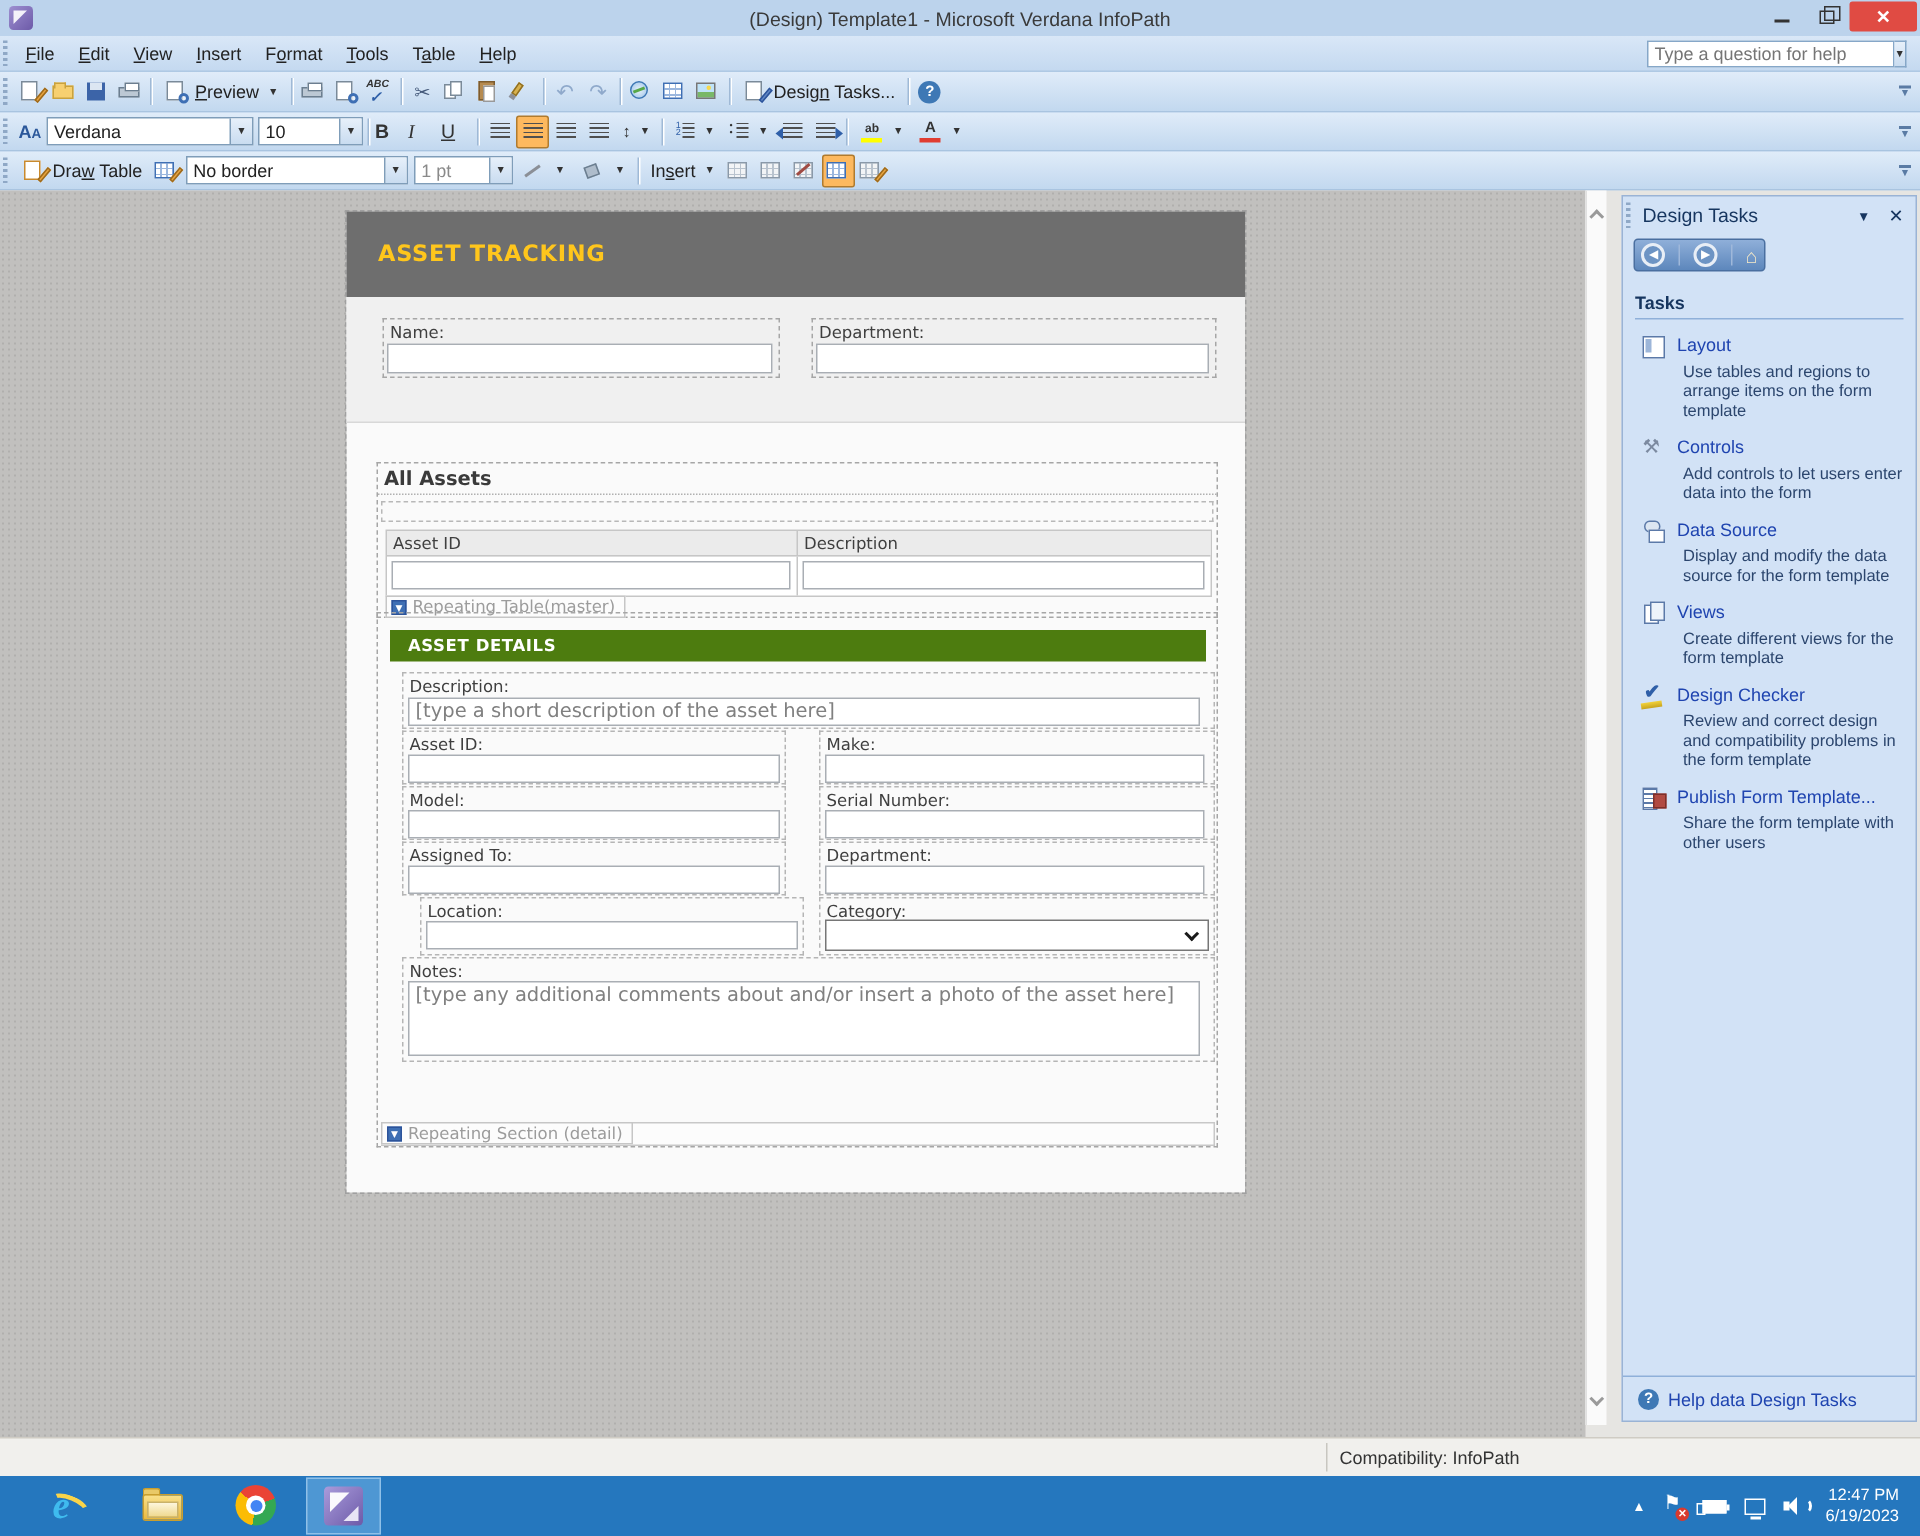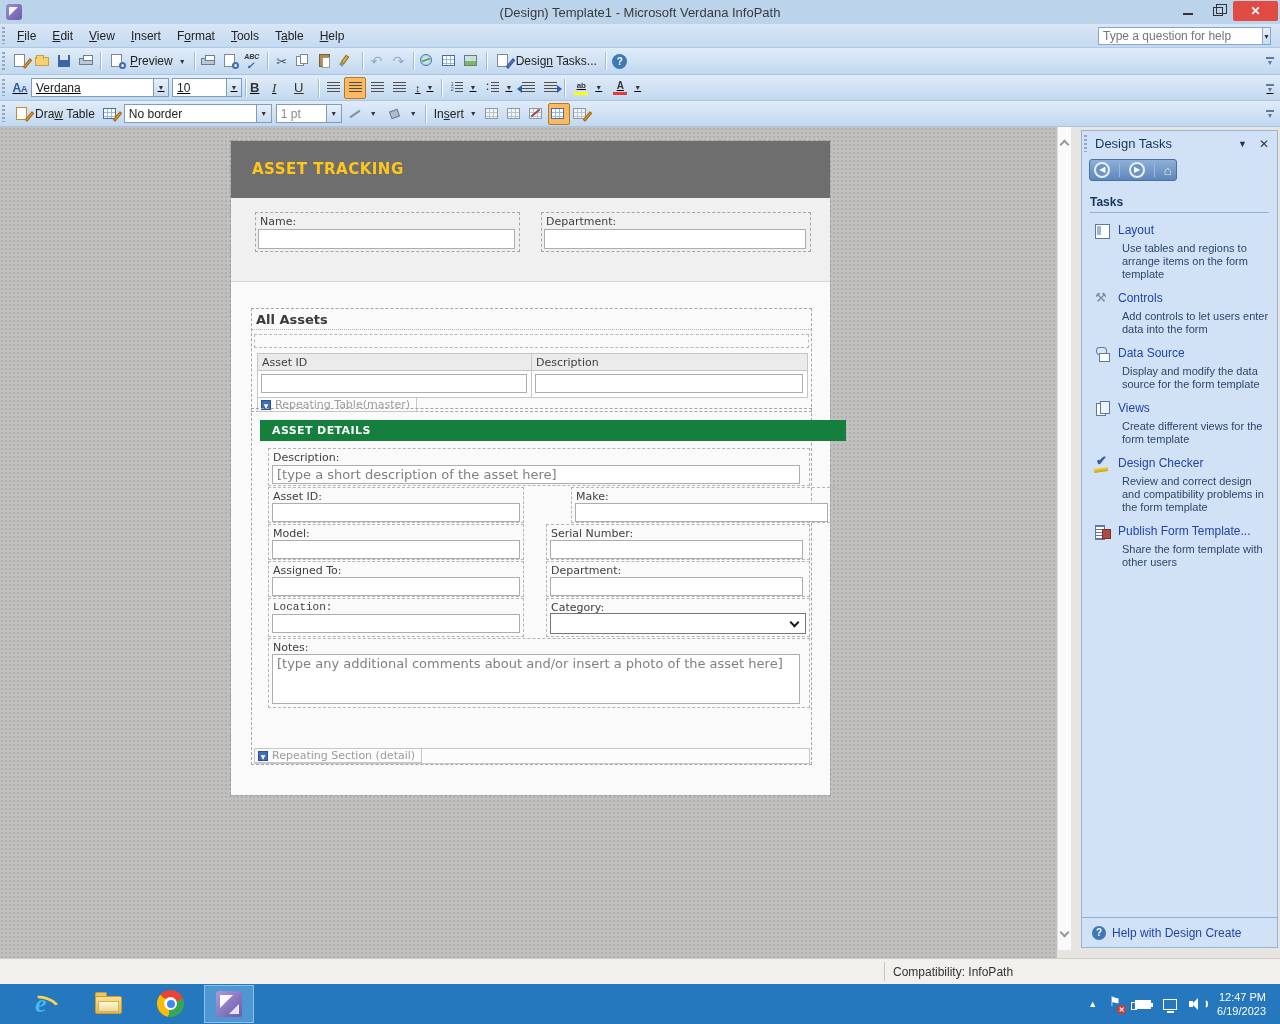--- a/index.html
+++ b/index.html
@@ -27,21 +27,21 @@
           background:repeating-linear-gradient(to bottom,#8FA8C6 0 2px,transparent 2px 4px); }
   .menu-item { padding:3px 8px; font-size:12px; color:#222; }
   .qbox { position:absolute; right:10px; top:3px; width:172px; height:18px; display:flex; }
   .qbox input { flex:1; height:18px; border:1px solid #86A7C8; font-size:12px; color:#444; padding:0 4px;
           font-family:"Liberation Sans",sans-serif; }
   .qbox .dd { width:15px; height:18px; background:linear-gradient(#E7F0FA,#C9DCF0); border:1px solid #86A7C8; border-left:none;
           display:flex; align-items:center; justify-content:center; font-size:7px; color:#333; }
 
   
   .tbar { display:flex; align-items:center; background:linear-gradient(#E0ECF9,#C2D8EF); border-bottom:1px solid #A9C4E0; padding-right:4px; }
-  .tb1 { height:27px; } .tb2 { height:26px;text-decoration:underline; } .tb3 { height:26px; }
+  .tb1 { height:27px; } .tb2 { height:26px; } .tb3 { height:26px; }
   .sep { width:1px; height:18px; background:#9FB9D6; margin:0 3px; box-shadow:1px 0 0 #fff; }
   .tbtn { height:22px; min-width:22px; display:flex; align-items:center; justify-content:center; border-radius:2px; position:relative; }
   .tbtn.active { background:#FDB95F; border:1px solid #B07B2E; }
   .tbtn.lbl { padding:0 5px; font-size:12px; color:#222; gap:4px; }
   .dd7 { font-size:7px; color:#333; margin-left:2px; }
   .overflow { margin-left:auto; width:12px; display:flex; flex-direction:column; align-items:center; gap:1px; }
   .overflow i { width:8px; height:2px; background:#5A7BA4; }
   .overflow b { font-size:7px; color:#5A7BA4; line-height:5px; }
 
   
@@ -132,21 +132,21 @@
   .aarow { display:flex; height:26px; }
   .aarow .cell { position:relative; }
   .aarow .c1 { width:274px; border-right:1px solid #C6C6C6; }
   .aarow .c2 { flex:1; }
   .aarow .tinput { left:3px; top:3px; right:4px; height:19px; }
   .rtab { position:absolute; display:flex; align-items:center; gap:4px; background:#FCFCFC; border:1px solid #C6C6C6; padding:0 6px 0 3px; height:15px; }
   .rtab .sq { width:10px; height:10px; background:#3E6FB4; border:1px solid #2C539A; color:#fff; font-size:6px; line-height:9px; text-align:center; flex:none; }
   .rtab .tx { font-size:11px; color:#9C9C9C; white-space:nowrap; }
 
   .detbox { position:absolute; left:20px; top:267px; width:561px; height:357px; border:1px dashed #A6A6A6; }
-  .detbar { position:absolute; left:8px; top:11px; width:586px; height:21px; background:#15803d; }
+  .detbar { position:absolute; left:8px; top:11px; width:544px; height:21px; background:#4d7c0f; }
   .detbar span { position:absolute; left:12px; top:4px; font-size:11px; font-weight:bold; letter-spacing:.4px; color:#fff; }
   .fieldcell { position:absolute; border:1px dashed #B5B5B5; height:36px; }
   .fieldcell .tinput { left:3px; top:15px; height:19px; }
   .selbox { position:absolute; left:3px; top:14px; width:256px; height:21px; background:#fff; border:1px solid #767676; }
   .selbox .ch { position:absolute; right:7px; top:5px; width:7px; height:7px; border-right:2px solid #1a1a1a; border-bottom:2px solid #1a1a1a; transform:rotate(45deg); }
   .notes .tinput { height:50px; white-space:normal; }
   .dettabrow { position:absolute; left:2px; top:339px; width:556px; height:16px; background:#FCFCFC; border:1px solid #C8C8C8; }
   .dettabrow .rtab { left:-1px; top:-1px; }
 
   
@@ -568,21 +568,21 @@
             <span class="flabel">Description:</span>
             <div class="tinput" style="left:3px; top:16px; width:528px; height:19px;">
               <span>[type a short description of the asset here]</span>
             </div>
           </div>
 
           <div class="fieldcell" style="left:16px; top:78px; width:256px;">
             <span class="flabel">Asset ID:</span>
             <div class="tinput" style="width:248px;"></div>
           </div>
-          <div class="fieldcell" style="left:294px; top:78px; width:264px;margin-left:25px;">
+          <div class="fieldcell" style="left:294px; top:78px; width:264px;">
             <span class="flabel">Make:</span>
             <div class="tinput" style="width:253px;"></div>
           </div>
 
           <div class="fieldcell" style="left:16px; top:115px; width:256px;">
             <span class="flabel">Model:</span>
             <div class="tinput" style="width:248px;"></div>
           </div>
           <div class="fieldcell" style="left:294px; top:115px; width:264px;">
             <span class="flabel">Serial Number:</span>
@@ -591,21 +591,21 @@
 
           <div class="fieldcell" style="left:16px; top:152px; width:256px;">
             <span class="flabel">Assigned To:</span>
             <div class="tinput" style="width:248px;"></div>
           </div>
           <div class="fieldcell" style="left:294px; top:152px; width:264px;">
             <span class="flabel">Department:</span>
             <div class="tinput" style="width:253px;"></div>
           </div>
 
-          <div class="fieldcell" style="left:16px; top:189px; width:256px; height:39px;font-family:Liberation Mono, monospace;">
+          <div class="fieldcell" style="left:28px; top:189px; width:256px; height:39px;">
             <span class="flabel">Location:</span>
             <div class="tinput" style="width:248px;"></div>
           </div>
           <div class="fieldcell" style="left:294px; top:189px; width:264px; height:39px;">
             <span class="flabel">Category:</span>
             <div class="selbox">
                 <span class="ch"></span>
               </div>
           </div>
 
@@ -678,21 +678,21 @@
       <div class="pdesc">Review and correct design and compatibility problems in the form template</div>
 
       <div class="pitem">
         <span class="pi pi-publish"></span>
         <span class="link">Publish Form Template...</span>
       </div>
       <div class="pdesc">Share the form template with other users</div>
 
       <div class="phelp">
         <span class="hc">?</span>
-        <span>Help with Design Create</span>
+        <span>Help data Design Tasks</span>
       </div>
     </div>
   </div>
 
   <div class="statusbar">
     <span class="statsep"></span>
     <span class="stattext">Compatibility: InfoPath</span>
   </div>
 
   <div class="taskbar">

